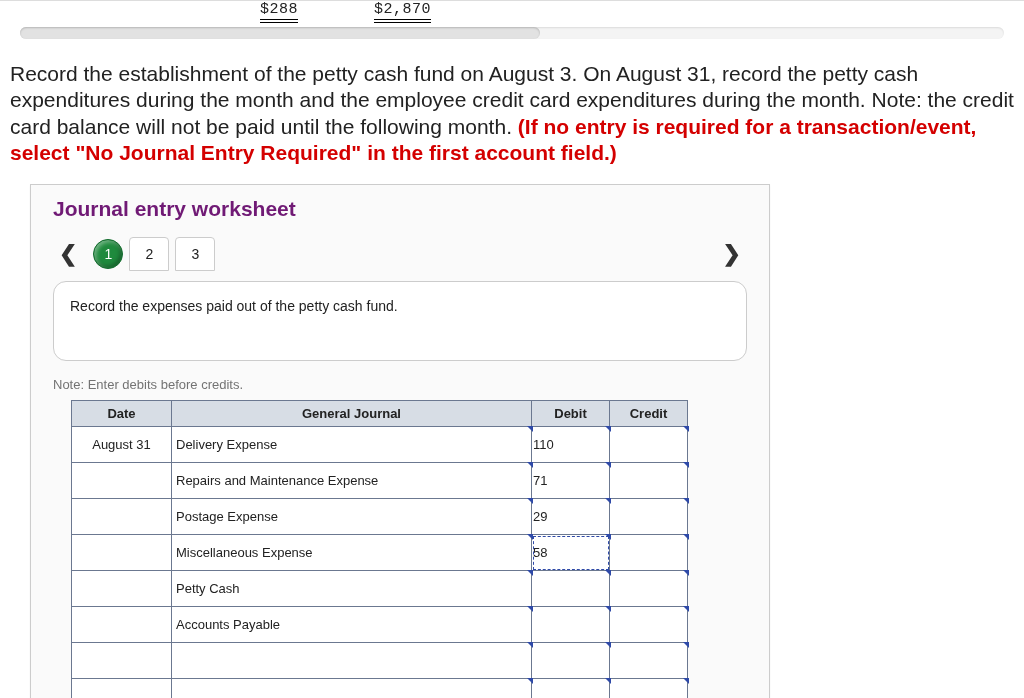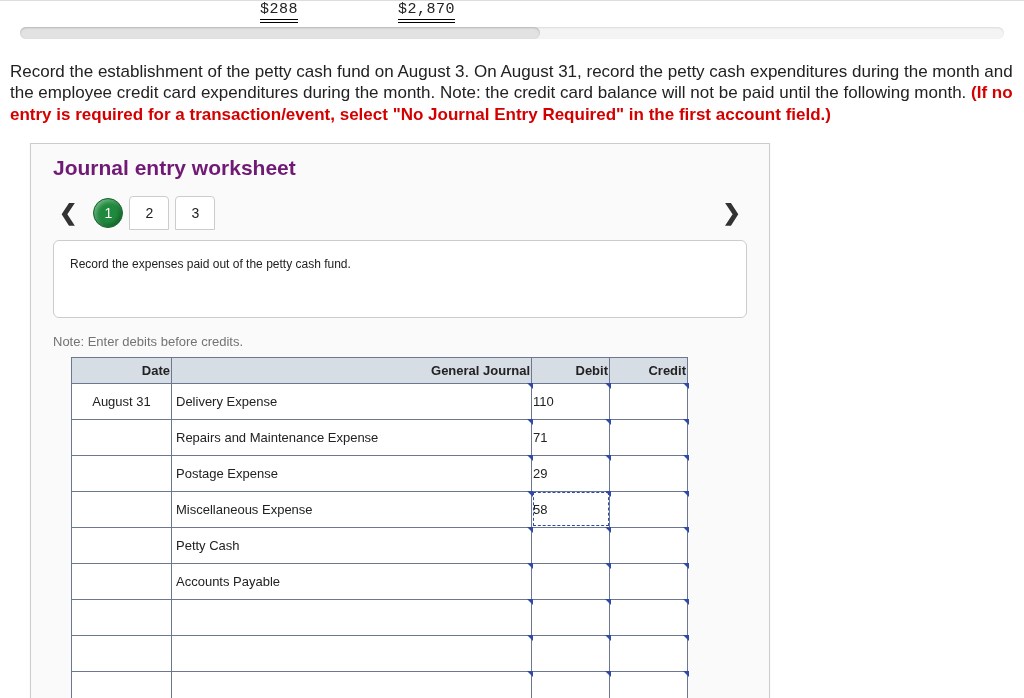--- a/index.html
+++ b/index.html
@@ -21,41 +21,41 @@
   }
   .top-amount {
     font-family: "Courier New", Courier, monospace;
     font-size: 15px;
     font-weight: 400;
     letter-spacing: 0.5px;
     border-bottom: 4px double #000;
     padding-bottom: 1px;
   }
   .amt1 { margin-left: 240px; }
-  .amt2 { margin-left: 100px; }
+  .amt2 { margin-left: 76px; }
   .scroll-track {
     position: absolute;
     left: 20px;
     right: 20px;
     bottom: -6px;
     height: 12px;
     background: #f4f4f4;
     border-radius: 6px;
     box-shadow: inset 0 1px 2px rgba(0,0,0,.1);
   }
   .scroll-thumb {
     height: 12px;
     width: 520px;
     background: #e2e2e2;
     border-radius: 6px;
     box-shadow: inset 0 1px 2px rgba(0,0,0,.2);
   }
   .instruction {
     margin: 28px 10px 18px 10px;
-    font-size: 17px;
+    font-size: 21px;
     line-height: 1.25;
   }
   .instruction .red {
     color: #d40000;
     font-weight: bold;
   }
   .worksheet {
     margin: 8px 0 0 30px;
     width: 740px;
     border: 1px solid #ccc;
@@ -108,43 +108,43 @@
     border-radius: 50%;
     background: #1f8a3d;
     color: #fff;
     border: 1px solid #146b2e;
     box-shadow: inset -2px -2px 4px rgba(0,0,0,.3), inset 2px 2px 4px rgba(255,255,255,.4);
   }
   .prompt-box {
     margin: 8px 22px 16px 22px;
     background: #fff;
     border: 1px solid #ccc;
-    border-radius: 6px;
+    border-radius: 13px;
     padding: 16px 16px 46px 16px;
-    font-size: 12px;
+    font-size: 14px;
   }
   .note {
     margin: 0 22px 8px 22px;
     font-size: 13px;
     color: #737373;
   }
   .tbl-wrap {
     margin: 0 0 0 40px;
   }
   table {
     border-collapse: collapse;
     background: #fff;
   }
   th {
     background: #d7dde5;
     font-weight: 700;
     font-size: 13px;
     height: 26px;
     border: 1px solid #6b7890;
-    text-align: right;
+    text-align: center;
   }
   td {
     height: 36px;
     border: 1px solid #6b7890;
     font-size: 13px;
     position: relative;
   }
   td.date { width: 100px; text-align: center;}
   td.gj   { width: 360px; padding-left: 4px; position: relative;}
   td.num  { width: 78px;  padding-right: 4px;}

